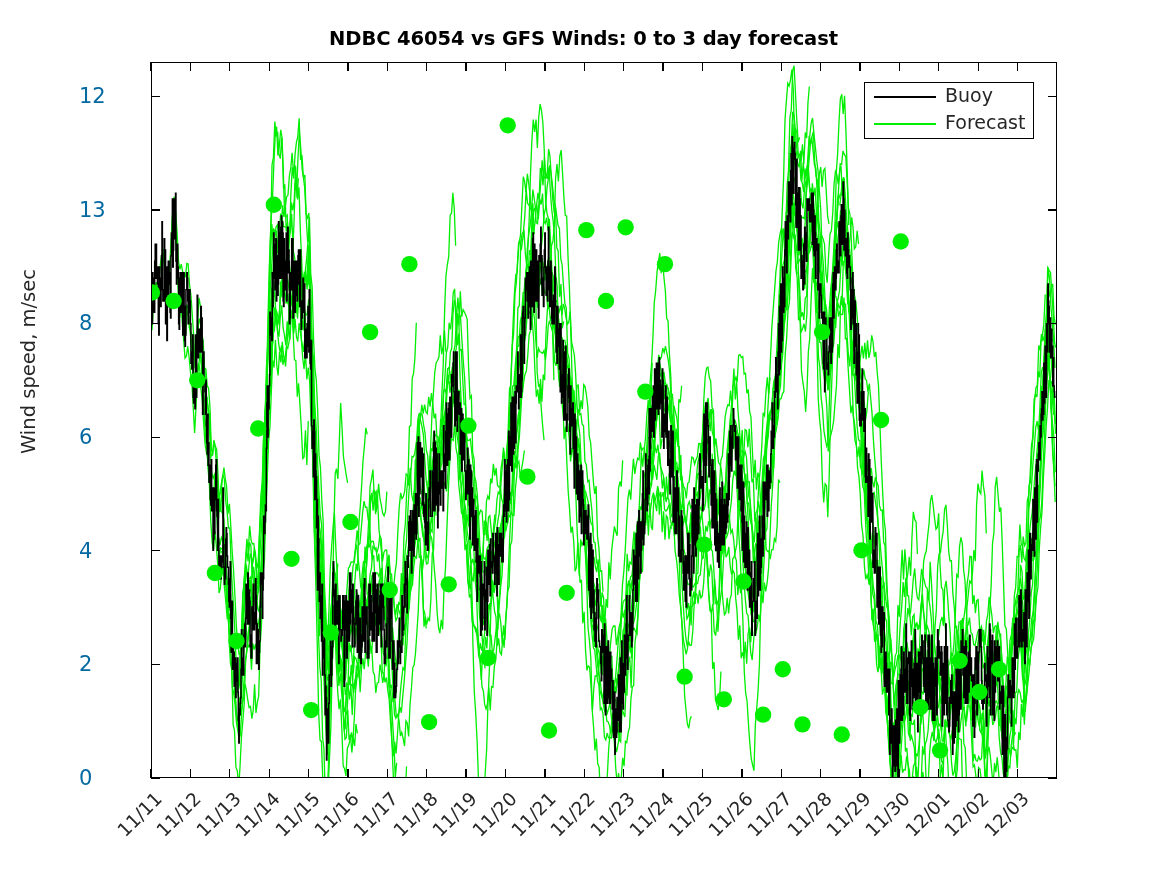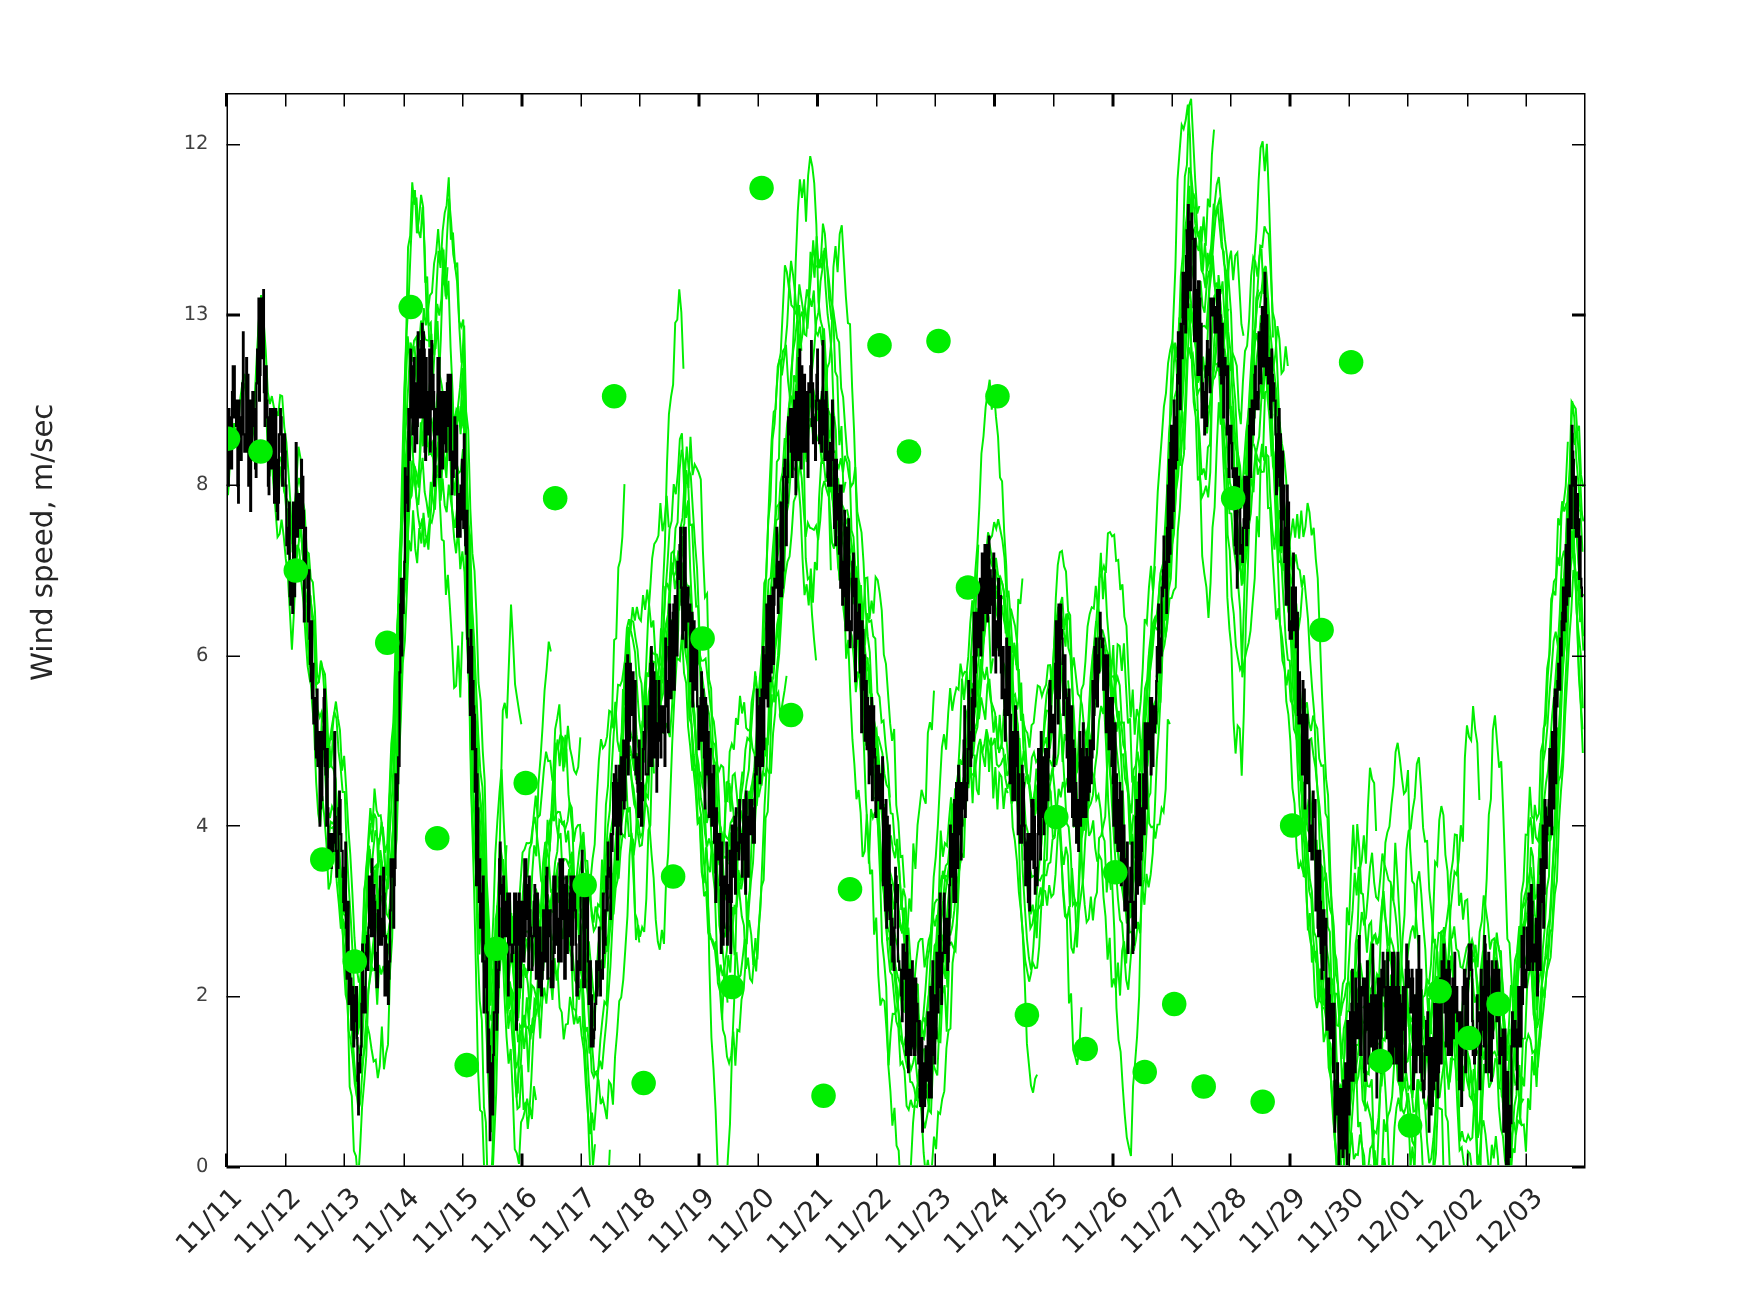--- a/index.html
+++ b/index.html
@@ -23,22 +23,22 @@
     left:151px;top:62px;
     width:906px;height:716px;
     border:1.3px solid #000;
     box-sizing:border-box;
     overflow:hidden;
     background:#fff;
   }
   #svgwrap{position:absolute;left:0;top:0;width:100%;height:100%;}
   .ytl{
     position:absolute;
-    width:60px;text-align:right;
-    font-size:13px;color:#404040;
+    width:60px;text-align:left;
+    font-size:21px;color:#0369a1;
     transform:translateY(-50%);
   }
   .ytickmark{
     position:absolute;
     height:1.3px;background:#000;width:9px;
   }
 
   .xtickmark{
     position:absolute;
     width:1.3px;background:#000;height:9px;
@@ -82,20 +82,21 @@
   .leg-txt{
     position:absolute;left:80px;top:1px;
     font-size:19px;color:#262626;white-space:nowrap;
   }
 </style>
 </head>
 <body>
 
 <div id="fig">
 
+  <div id="title">NDBC 46054 vs GFS Winds: 0 to 3 day forecast</div>
 
   <div id="ylabel">Wind speed, m/sec</div>
 
   <div id="ytick-labels">
       <div class="ytl" style="left: 79px; top: 778px;">0</div>
       <div class="ytl" style="left: 79px; top: 664.349px;">2</div>
       <div class="ytl" style="left: 79px; top: 550.698px;">4</div>
       <div class="ytl" style="left: 79px; top: 437.048px;">6</div>
       <div class="ytl" style="left: 79px; top: 323.397px;">8</div>
       <div class="ytl" style="left: 79px; top: 209.746px;">13</div>
@@ -330,14 +331,24 @@
       <div class="xtickmark" style="left: 898.785px; top: 769px;"></div>
       <div class="xtickmark" style="left: 898.785px; top: 62px;"></div>
       <div class="xtickmark" style="left: 938.176px; top: 769px;"></div>
       <div class="xtickmark" style="left: 938.176px; top: 62px;"></div>
       <div class="xtickmark" style="left: 977.567px; top: 769px;"></div>
       <div class="xtickmark" style="left: 977.567px; top: 62px;"></div>
       <div class="xtickmark" style="left: 1016.96px; top: 769px;"></div>
       <div class="xtickmark" style="left: 1016.96px; top: 62px;"></div>
     </div>
 
+  <div id="legend">
+    <div class="leg-row" style="top:0px;">
+      <div class="leg-line" style="background: rgb(0, 0, 0);"></div>
+      <div class="leg-txt">Buoy</div>
+    </div>
+    <div class="leg-row" style="top:27px;">
+      <div class="leg-line" style="background: rgb(0, 238, 0);"></div>
+      <div class="leg-txt">Forecast</div>
+    </div>
+  </div>
 
 </div>
 
 </body></html>

